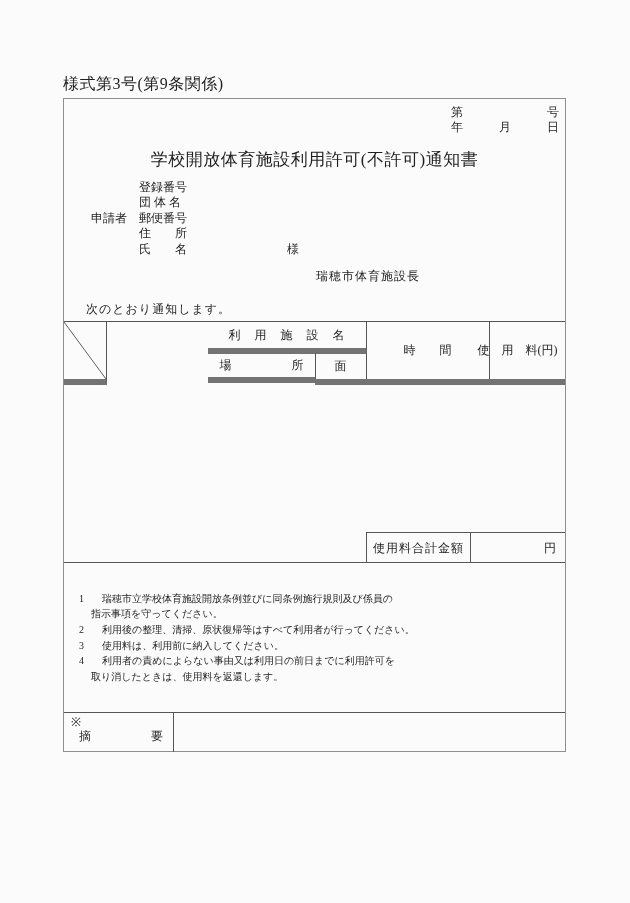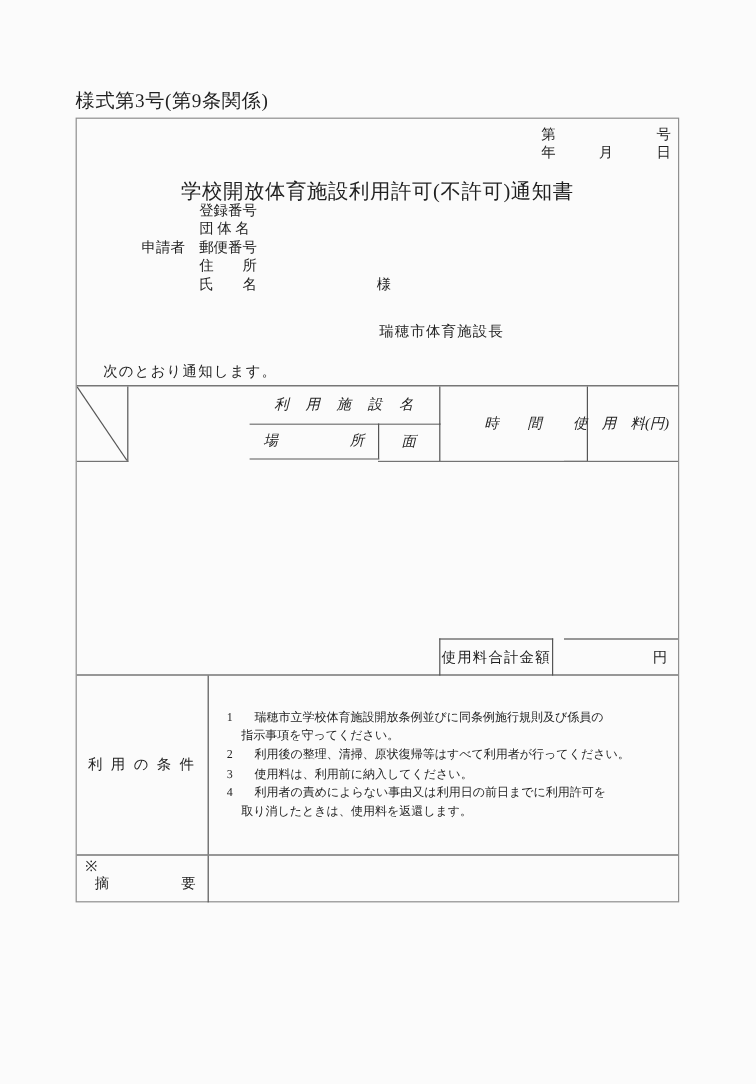--- a/index.html
+++ b/index.html
@@ -16,41 +16,41 @@
   .docbox{
     position:absolute;left:63px;top:98px;width:501px;height:652px;
     border:1px solid #8f8f8f;background:#fbfbfb;
   }
   
   .docno-block{position:absolute;top:6px;right:6px;width:108px;}
   .docno-row{display:flex;justify-content:space-between;line-height:15px;}
   
   .doc-title{position:absolute;top:49px;left:0;width:100%;text-align:center;font-size:17px;letter-spacing:.5px;}
   
-  .applicant{position:absolute;left:27px;top:69px;margin-left:27px;}
+  .applicant{position:absolute;left:27px;top:81px;}
   .app-row{line-height:15.4px;white-space:nowrap;}
   .app-group{display:inline-block;width:45px;}
   .app-label{display:inline-block;width:59px;}
   .sama{display:inline-block;margin-left:86px;}
   .issuer{position:absolute;left:252px;top:169px;letter-spacing:1px;}
   .notice{position:absolute;left:22px;top:202px;letter-spacing:1px;}
   
   .grid{position:absolute;left:0;top:222px;width:501px;height:430px;border-top:1px solid #555;}
   .cell{position:absolute;box-sizing:border-box;display:flex;align-items:center;justify-content:center;}
-  .bb{border-bottom:1px solid #737373;font-style:italic;}
+  .bb{border-bottom:6px solid #737373;}
   .br{border-right:1px solid #555;}
   .cell-diag{left:0;top:0;width:43px;height:63px;}
   .cell-diag svg{display:block;width:100%;height:100%;}
   .cell-applydate{left:42px;top:0;width:103px;height:63px;letter-spacing:1.5px;}
   .cell-facility{left:144px;top:0;width:159px;height:32px;letter-spacing:1px;}
   .cell-place{left:144px;top:31px;width:108px;height:30px;}
   .cell-men{left:251px;top:31px;width:52px;height:32px;}
   .cell-time{left:302px;top:0;width:124px;height:63px;text-align:right;}
   .cell-fee{left:406px;top:0;width:95px;height:63px;}
-  .cell-totlabel{left:302px;top:210px;width:95px;height:31px;border:1px solid #555;border-bottom:none;letter-spacing:1px;}
+  .cell-totlabel{left:302px;top:210px;width:105px;height:31px;border:1px solid #555;border-bottom:none;letter-spacing:1px;}
   .cell-totvalue{left:406px;top:210px;width:95px;height:31px;border-top:1px solid #555;justify-content:flex-end;padding-right:9px;}
   .row-cond{position:absolute;left:0;top:240px;width:501px;height:150px;border-top:1px solid #555;box-sizing:border-box;display:flex;}
   .row-remarks{position:absolute;left:0;top:390px;width:501px;height:40px;border-top:1px solid #555;box-sizing:border-box;display:flex;}
   .side-label{width:110px;box-sizing:border-box;border-right:1px solid #555;flex:none;}
   .cond-side{display:flex;align-items:center;justify-content:center;letter-spacing:2px;}
   .cond-body{flex:1;display:flex;flex-direction:column;justify-content:center;padding:0 8px 0 15px;font-size:10px;}
   .cond-line{line-height:15.6px;white-space:nowrap;}
   .cond-num{display:inline-block;width:23px;}
   .cond-cont{padding-left:12px;}
   .remarks-side{padding:2px 0 0 7px;}
@@ -119,21 +119,20 @@
     <div class="cell cell-men br bb">面</div>
     <div class="cell cell-time br bb">時　　間</div>
     <div class="cell cell-fee bb">使　用　料(円)</div>
 
     <div class="empty-area"></div>
 
     <div class="cell cell-totlabel">使用料合計金額</div>
     <div class="cell cell-totvalue">円</div>
 
     <div class="row-cond">
-      <div class="side-label cond-side">利 用 の 条 件</div>
       <div class="cond-body">
         <div class="cond-line"><span class="cond-num">1</span><span>瑞穂市立学校体育施設開放条例並びに同条例施行規則及び係員の</span></div>
         <div class="cond-line cond-cont">指示事項を守ってください。</div>
         <div class="cond-line"><span class="cond-num">2</span><span>利用後の整理、清掃、原状復帰等はすべて利用者が行ってください。</span></div>
         <div class="cond-line"><span class="cond-num">3</span><span>使用料は、利用前に納入してください。</span></div>
         <div class="cond-line"><span class="cond-num">4</span><span>利用者の責めによらない事由又は利用日の前日までに利用許可を</span></div>
         <div class="cond-line cond-cont">取り消したときは、使用料を返還します。</div>
       </div>
     </div>
 

